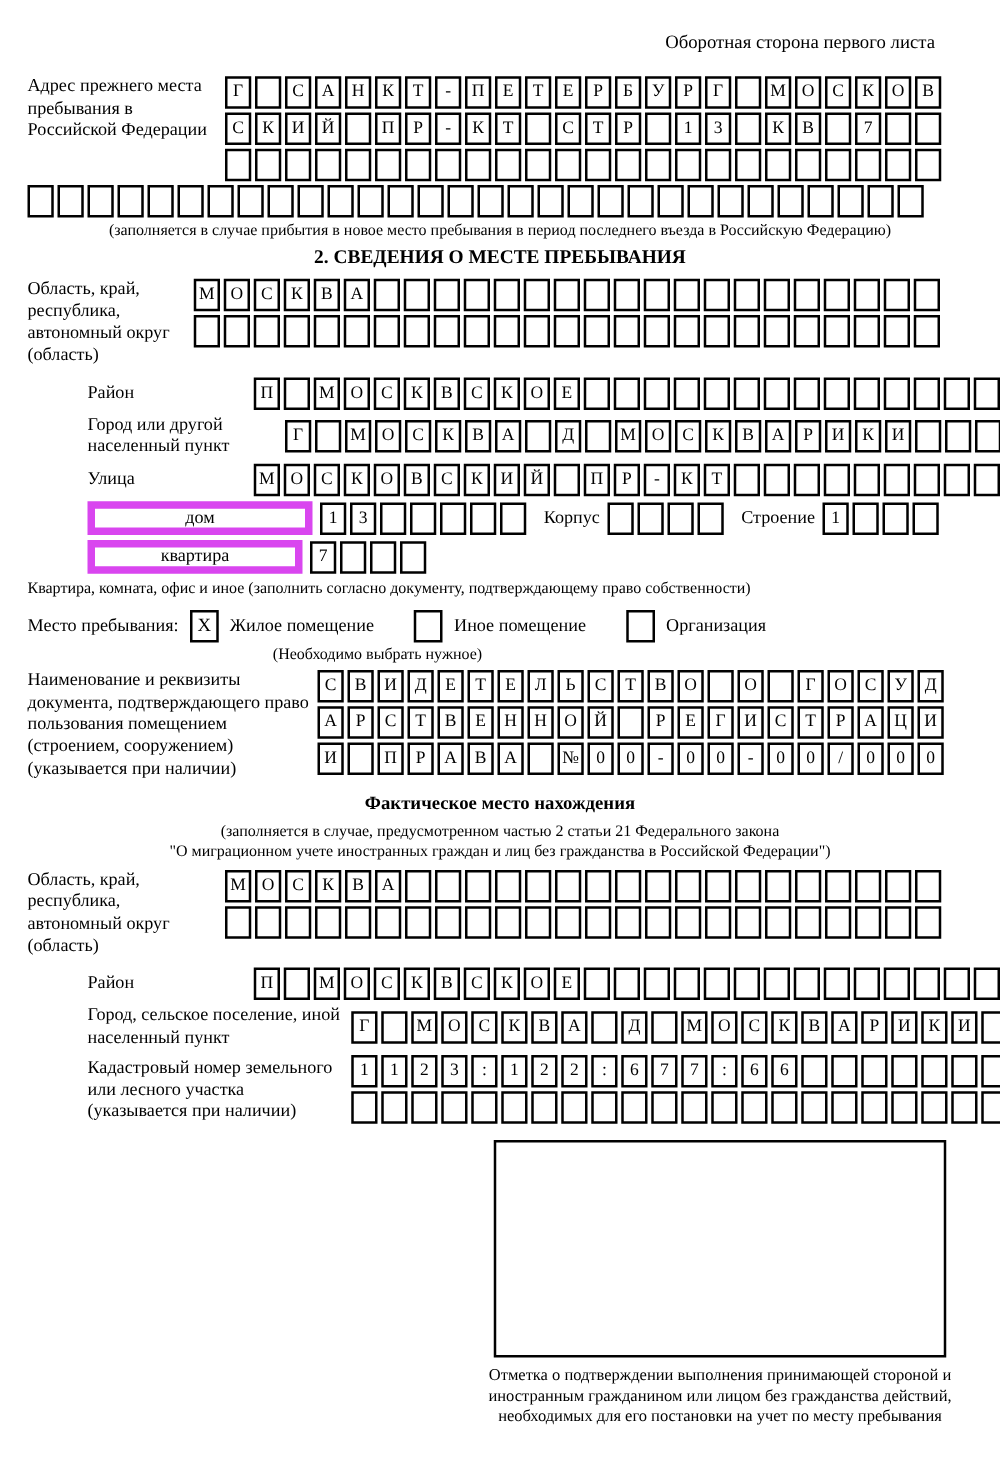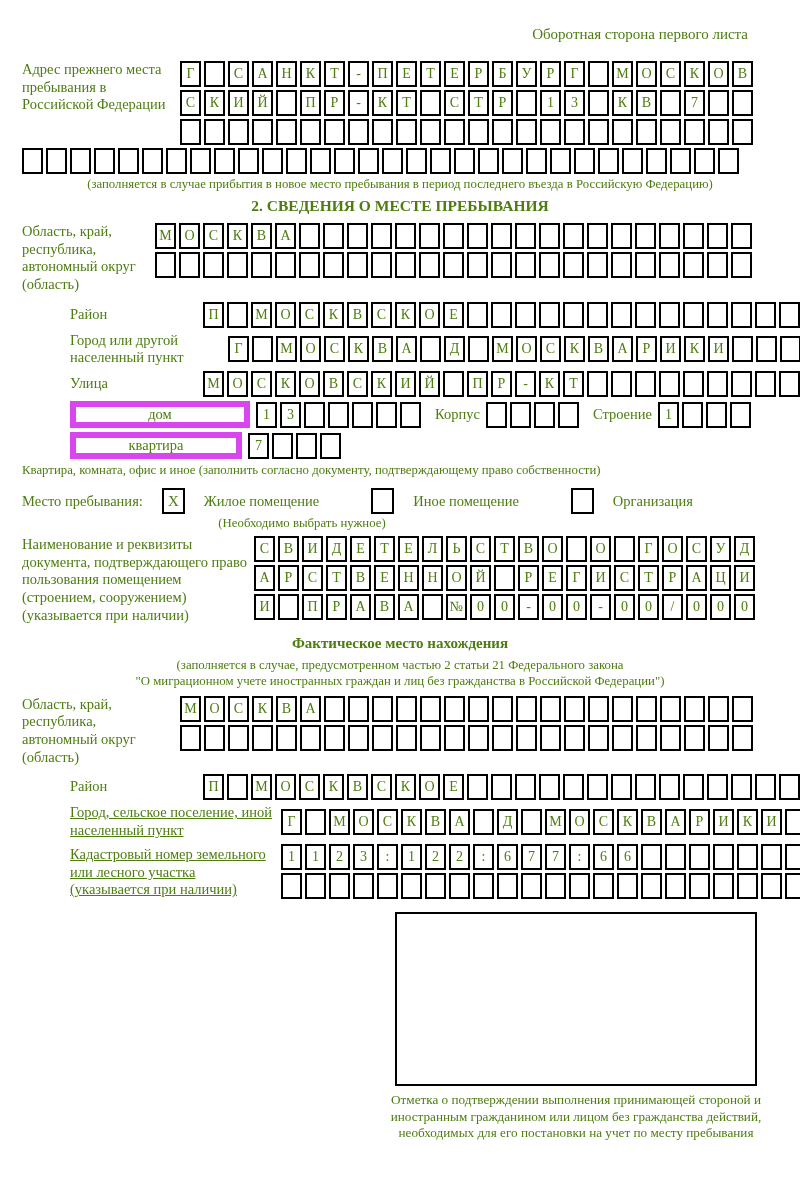--- a/index.html
+++ b/index.html
@@ -1,27 +1,27 @@
 <!DOCTYPE html>
 <html><head>
 <meta charset="utf-8">
 <style>
   * { box-sizing: border-box; }
   html, body { margin: 0; padding: 0; background: #ffffff; }
   .page {
-    width: 800px; height: 1180px; margin: 0 auto; background: #fff; color: #4d7c0f;
+    width: 800px; height: 1180px; margin: 0 auto; background: #fff; color: #000000;
     font-family: "Liberation Serif", "DejaVu Serif", serif;
     padding: 16px 22px 0 22px; overflow: hidden; position: relative;
   }
   .header-note { text-align: right; padding-right: 30px; font-size: 15px; margin: 10px 0 18px 0; }
 
   .frow { display: flex; align-items: flex-start; margin-bottom: 4px; }
   .frow.vcenter { align-items: center; margin-left: 48px; }
   .label { flex: 0 0 auto; font-size: 14.5px; line-height: 1.22; padding-right: 5px; }
-  .w158 { width: 158px; } .w133 { width: 133px; } .w211 { width: 211px; text-decoration: underline; } .w232 { width: 232px; }
+  .w158 { width: 158px; } .w133 { width: 133px; } .w211 { width: 211px; } .w232 { width: 232px; }
 
   .rows > .cells { margin-bottom: 3px; }
   .cells { display: flex; gap: 3px; }
   .cell {
     flex: 0 0 auto; width: 21px; height: 26px; border: 2px solid #000;
     display: flex; align-items: center; justify-content: center;
     font-size: 14px; background: #fff;
   }
   .chk {
     flex: 0 0 auto; display: inline-flex; width: 23px; height: 26px; border: 2px solid #000;
@@ -31,21 +31,21 @@
   .sec-heading { text-align: center; font-size: 15.5px; font-weight: bold; margin: 4px 0 8px 0; }
   .sub-heading { text-align: center; font-size: 15px; font-weight: bold; margin: 10px 0 6px 0; }
 
   .widebox {
     flex: 0 0 auto; border: 6px solid #d946ef; height: 27px;
     display: flex; align-items: center; justify-content: center; font-size: 14.5px; background: #fff;
   }
   .inline-label { font-size: 14.5px; margin: 0 6px 0 14px; align-self: center; }
   .caption { font-size: 12.8px; margin: 2px 0 6px 0; }
 
-  .stay-row { display: flex; align-items: center; gap: 19px; font-size: 14.5px; margin: 10px 0 2px 0; }
+  .stay-row { display: flex; align-items: center; gap: 9px; font-size: 14.5px; margin: 10px 0 2px 0; }
   .stay-gap { width: 14px; }
 
   .stamp-box { width: 362px; height: 174px; border: 2px solid #000; margin: 10px 0 0 373px; background: #fff; }
   .stamp-caption { width: 410px; margin: 6px 0 0 349px; text-align: center; font-size: 13.2px; line-height: 1.28; }
 
   .mb0 { margin-bottom: 0; }
   .region-block { margin-bottom: 8px; }
 </style>
 </head>
 <body>

